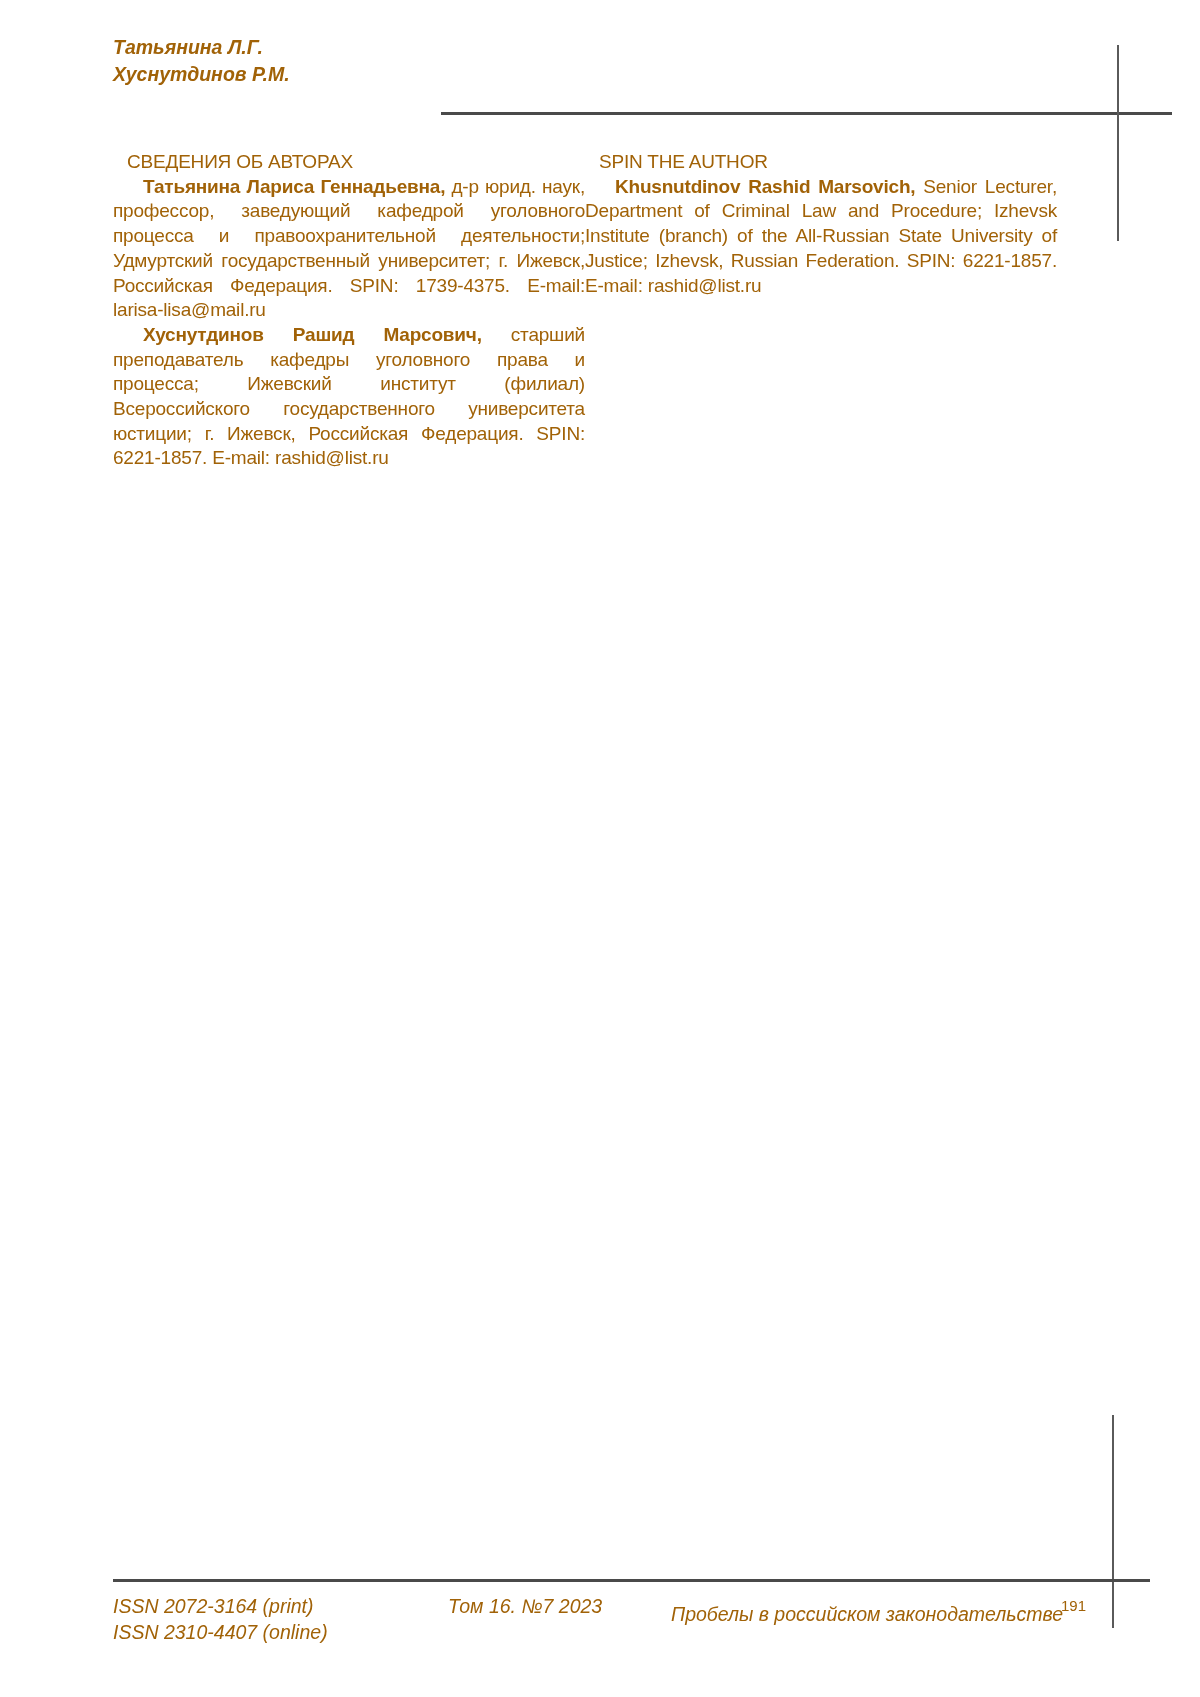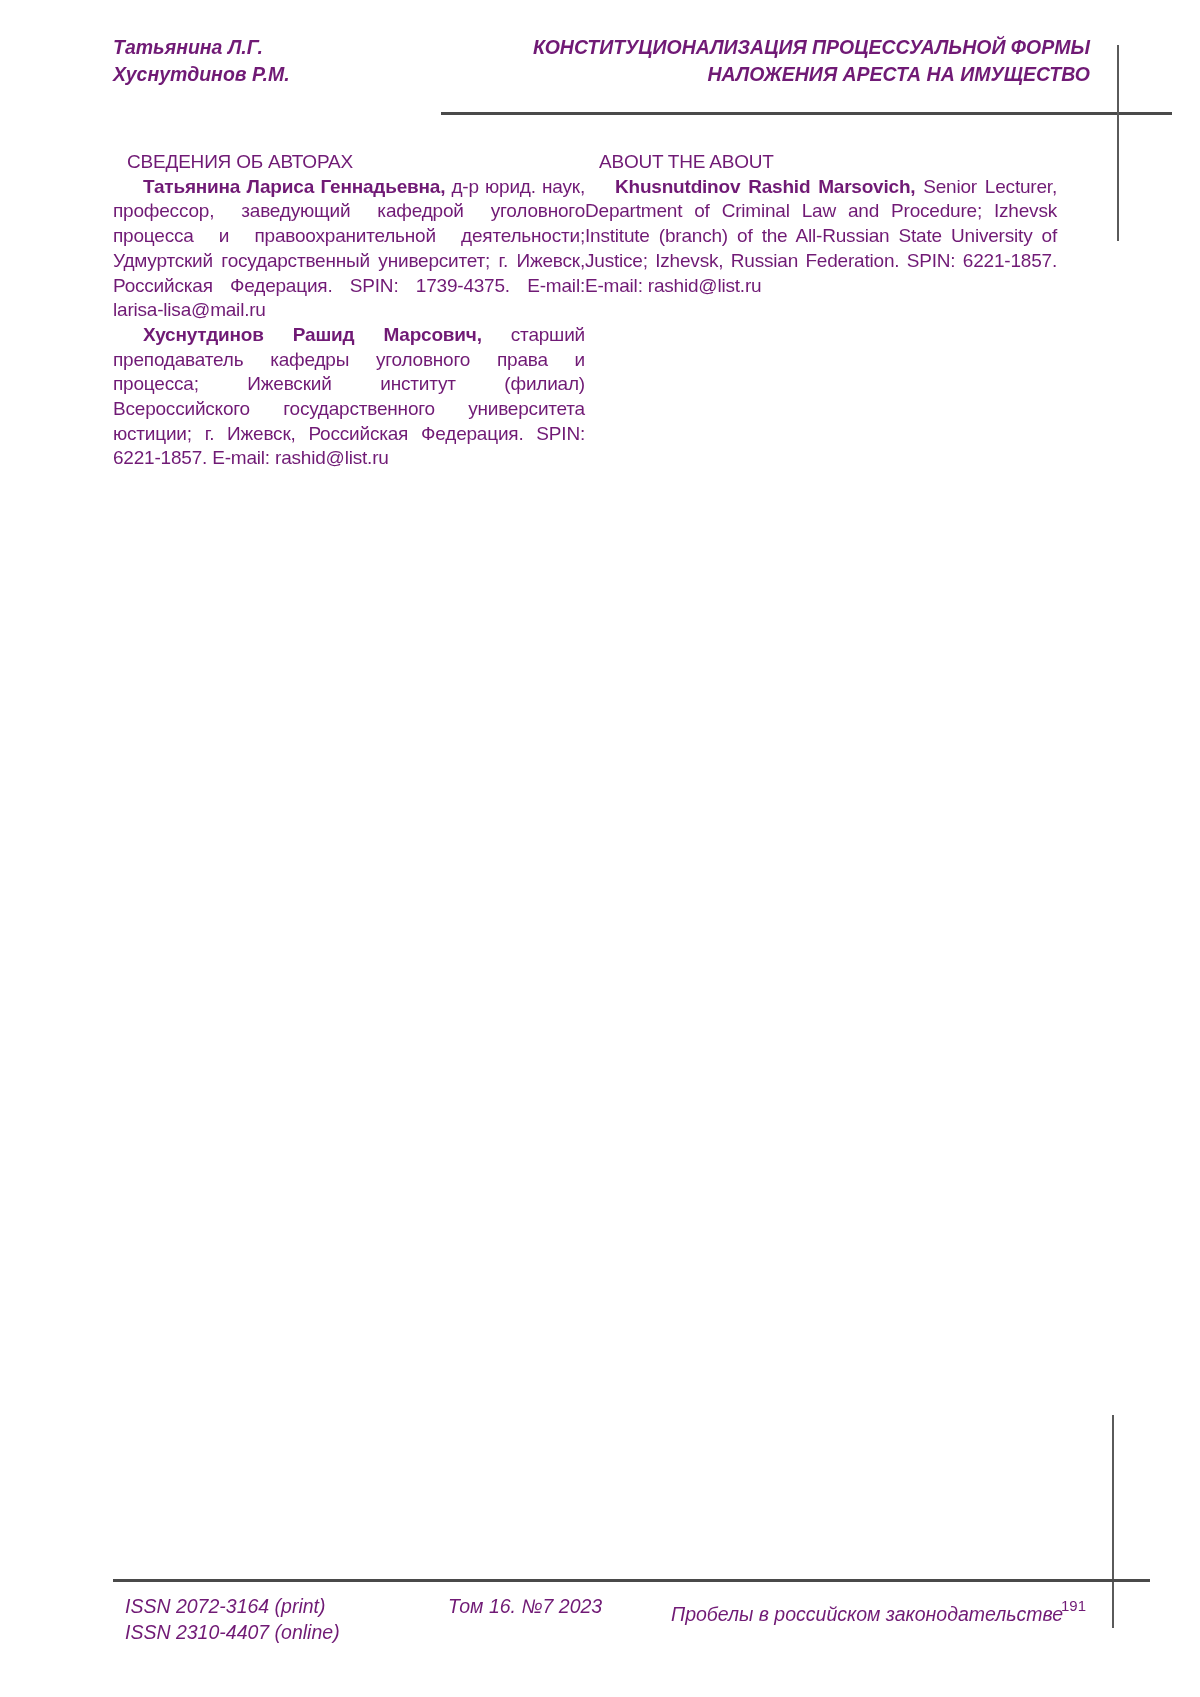--- a/index.html
+++ b/index.html
@@ -6,21 +6,21 @@
     margin: 0;
     padding: 0;
     background: #ffffff;
   }
   .page {
     position: relative;
     width: 1200px;
     height: 1697px;
     background: #ffffff;
     font-family: "Liberation Sans", sans-serif;
-    color: #701a75;
+    color: #a16207;
     overflow: hidden;
   }
   
   .header-authors {
     position: absolute;
     left: 113px;
     top: 34px;
     font-size: 19.5px;
     line-height: 27px;
     font-weight: bold;
@@ -98,21 +98,21 @@
     height: 2.5px;
     background: #4a4a4a;
   }
   .footer-text {
     position: absolute;
     top: 1593px;
     font-size: 19.5px;
     line-height: 26px;
     font-style: italic;
   }
-  .footer-issn   { left: 113px; margin-left: 12px; }
+  .footer-issn   { left: 113px; }
   .footer-volume { left: 448px; text-align: right; }
   .footer-journal{ left: 671px; margin-top: 8px; }
   .footer-page {
     position: absolute;
     top: 1593px;
     right: 114px;
     font-size: 15px;
     line-height: 26px;
     font-style: normal;
   }
@@ -120,40 +120,36 @@
 </head>
 <body>
 
 <div class="page">
 
   <div class="header-authors">
     <div>Татьянина Л.Г.</div>
     <div>Хуснутдинов Р.М.</div>
   </div>
 
-  <div class="header-title">
-    <div>КОНСТИТУЦИОНАЛИЗАЦИЯ ПРОЦЕССУАЛЬНОЙ ФОРМЫ</div>
-    <div>НАЛОЖЕНИЯ АРЕСТА НА ИМУЩЕСТВО</div>
-  </div>
 
   <div class="header-rule"></div>
 
   <div class="cropmark-top"></div>
   <div class="cropmark-bottom"></div>
 
   <div class="columns">
 
     <div class="col" lang="ru">
       <h2 class="col-heading">СВЕДЕНИЯ ОБ АВТОРАХ</h2>
       <p><span class="author-name">Татьянина Лариса Геннадьевна,</span><span> д-р юрид. наук, профессор, заведующий кафедрой уголовного процесса и правоохранительной деятельности; Удмуртский государственный университет; г. Ижевск, Российская Федерация. SPIN: 1739-4375. E-mail: larisa-lisa@mail.ru</span></p>
       <p><span class="author-name">Хуснутдинов Рашид Марсович,</span><span> старший преподаватель кафедры уголовного права и процесса; Ижевский институт (филиал) Всероссийского государственного университета юстиции; г. Ижевск, Российская Федерация. SPIN: 6221-1857. E-mail: rashid@list.ru</span></p>
     </div>
 
     <div class="col" lang="en">
-      <h2 class="col-heading">ABOUT THE ABOUT</h2>
+      <h2 class="col-heading">SPIN THE AUTHOR</h2>
       <p><span class="author-name">Khusnutdinov Rashid Marsovich,</span><span> Senior Lecturer, Department of Criminal Law and Procedure; Izhevsk Institute (branch) of the All-Russian State University of Justice; Izhevsk, Russian Federation. SPIN: 6221-1857. E-mail: rashid@list.ru</span></p>
     </div>
 
   </div>
 
   <div class="footer-rule"></div>
 
   <div class="footer-text footer-issn">
     <div>ISSN 2072-3164 (print)</div>
     <div>ISSN 2310-4407 (online)</div>

